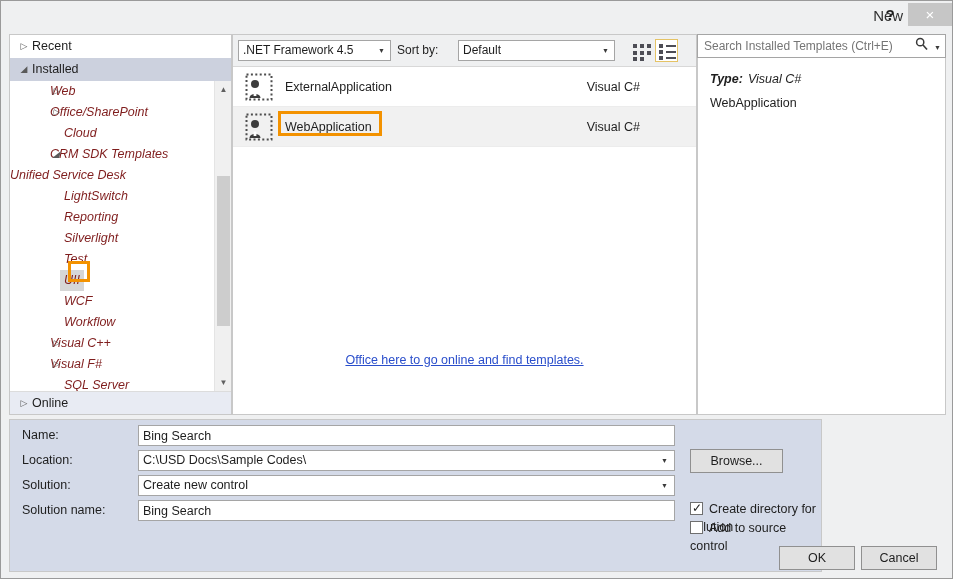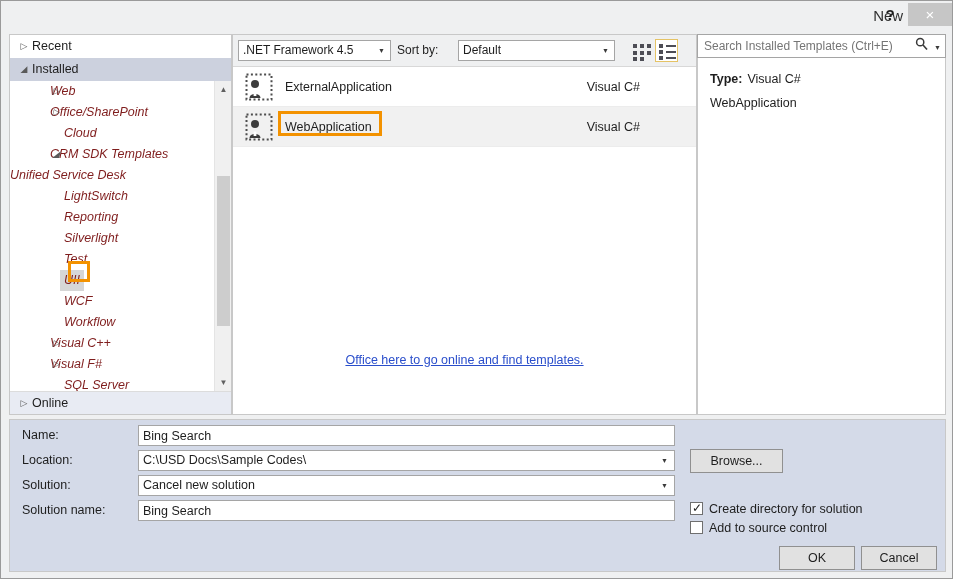--- a/index.html
+++ b/index.html
@@ -186,33 +186,33 @@
   #search-icon-wrap {
     position: absolute; right: 4px; top: 0; height: 22px; line-height: 22px;
     font-size: 12px; color: #3a3a3a;
   }
   #search-icon-caret { font-size: 7px; margin-left: 3px; color: #3a3a3a; }
   #info-body {
     position: absolute; left: 0; top: 24px; width: 249px; height: 357px;
     background: #ffffff; border: 1px solid #c8c8c8; border-top: none;
   }
   #info-type-row {
-    position: absolute; left: 12px; top: 14px; font-size: 12.5px;
+    position: absolute; left: 12px; top: 14px; font-size: 12.5px; font-style: italic;
   }
   #info-type-label { font-weight: bold; color: #1e1e1e; }
   #info-type-value { color: #1e1e1e; margin-left: 5px; }
   #info-desc {
     position: absolute; left: 12px; top: 38px;
     font-size: 12.5px; color: #1e1e1e;
   }
 
   
   #bottom-panel {
     position: absolute; left: 8px; top: 418px;
-    width: 937px; height: 153px;
+    width: 813px; height: 153px;
     background: #d4dae8; border: 1px solid #c8c8c8;
   }
   .form-label {
     position: absolute; left: 12px; height: 21px; line-height: 21px;
     font-size: 12.5px; color: #1e1e1e;
   }
   .form-input {
     position: absolute; left: 128px; height: 21px;
     background: #ffffff; border: 1px solid #a5a5a5;
     font-family: "Liberation Sans", sans-serif;
@@ -413,21 +413,21 @@
     <input class="form-input" id="input-name" type="text" value="Bing Search" style="">
 
     <div class="form-label" id="label-loc">Location:</div>
     <div class="form-combo" id="combo-loc">
       <span>C:\USD Docs\Sample Codes\</span>
       <span class="arrow">▼</span>
     </div>
 
     <div class="form-label" id="label-sol">Solution:</div>
     <div class="form-combo" id="combo-sol">
-      <span>Cancel new solution</span>
+      <span>Create new control</span>
       <span class="arrow">▼</span>
     </div>
 
     <div class="form-label" id="label-solname">Solution name:</div>
     <input class="form-input" id="input-solname" type="text" value="Bing Search" style="">
 
     <button id="browse-btn">Browse...</button>
 
     <div class="cb-row" id="cb-create">
       <span class="cb-box checked"></span><span>Create directory for solution</span>

